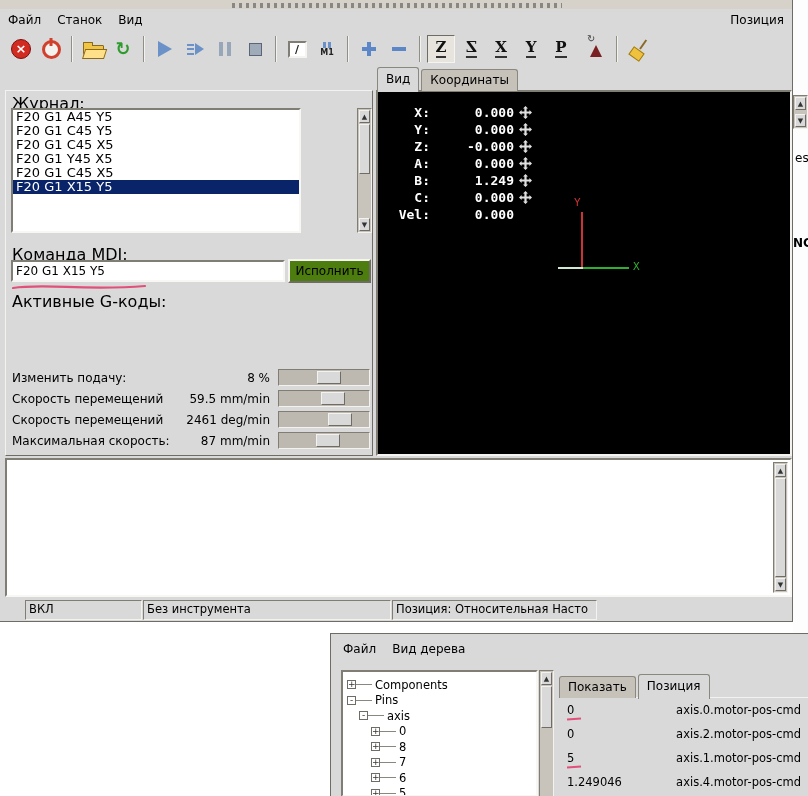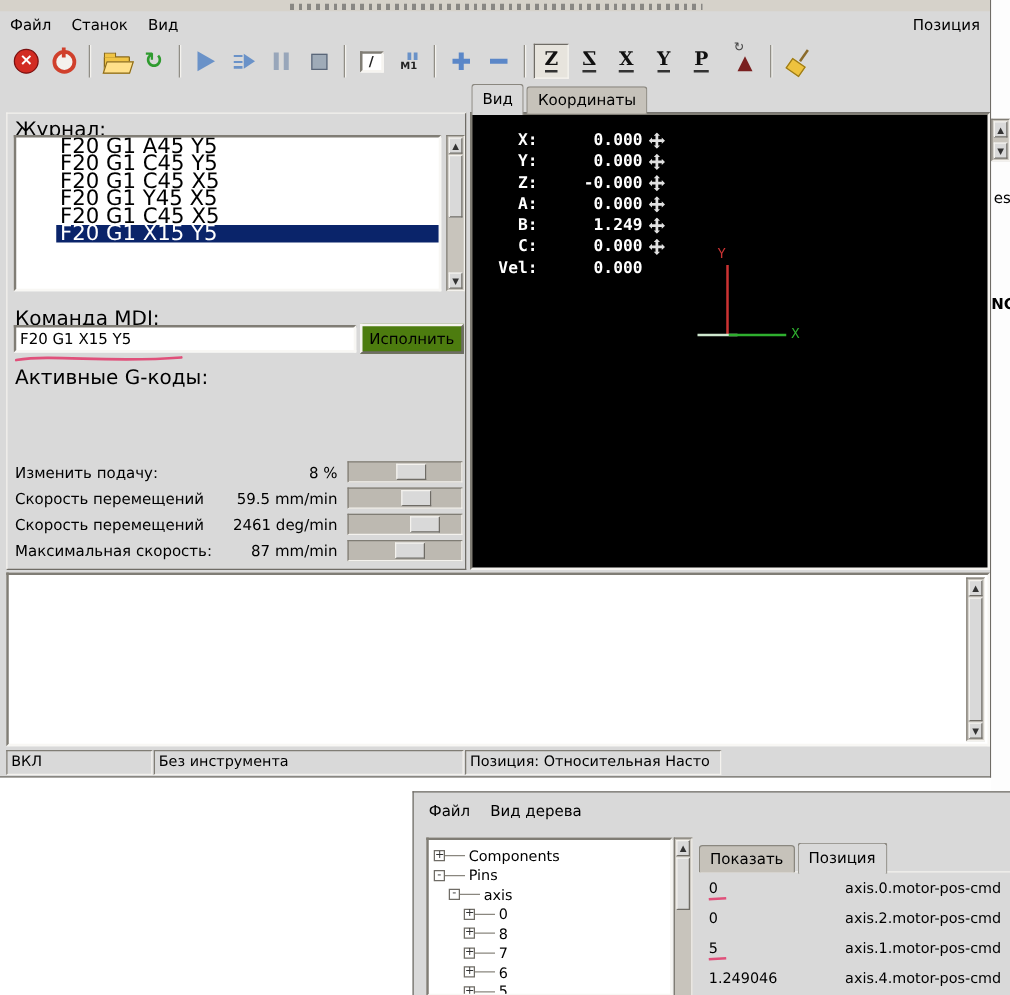--- a/index.html
+++ b/index.html
@@ -40,21 +40,21 @@
   .i-folder::before{content:"";position:absolute;left:-1px;top:-4px;width:8px;height:3px;background:#f0c445;border:1px solid #8a6a1a;border-bottom:none;border-radius:1px 1px 0 0;}
   .i-folder::after{content:"";position:absolute;left:-2px;bottom:-1px;width:20px;height:8px;background:#ffe08a;border:1px solid #8a6a1a;transform:skewX(-18deg);transform-origin:bottom left;}
   .i-reload{font-size:18px;font-weight:bold;color:#2f9b2f;line-height:1;}
   .i-run{width:0;height:0;border-left:14px solid #6a92c8;border-top:8px solid transparent;border-bottom:8px solid transparent;}
   .i-step{display:flex;align-items:center;gap:1px;}
   .st-lines{width:7px;height:11px;background:repeating-linear-gradient(180deg,#6a92c8 0 2px,transparent 2px 4.5px);}
   .st-tri{width:0;height:0;border-left:9px solid #6a92c8;border-top:6px solid transparent;border-bottom:6px solid transparent;}
   .i-pause{width:12px;height:14px;border-left:4px solid #98a6ba;border-right:4px solid #98a6ba;box-sizing:border-box;}
   .i-stop{width:13px;height:13px;background:#9fabb8;border:1px solid #5a6678;box-sizing:border-box;}
   .i-slash{width:19px;height:17px;background:#fff;border:2px solid;border-color:#807d75 #f6f4f0 #f6f4f0 #807d75;box-sizing:border-box;font-weight:bold;font-size:11px;line-height:13px;text-align:center;color:#222;}
-  .i-m1{display:flex;flex-direction:column;align-items:flex-end;gap:1px;}
+  .i-m1{display:flex;flex-direction:column;align-items:center;gap:1px;}
   .m1bars{width:8px;height:6px;border-left:3px solid #6a92c8;border-right:3px solid #6a92c8;box-sizing:border-box;}
   .m1txt{font-weight:bold;font-size:8px;color:#222;line-height:1;}
   .i-plus{position:relative;width:14px;height:14px;}
   .i-plus::before{content:"";position:absolute;left:0;top:5px;width:14px;height:4px;background:#5b87c8;}
   .i-plus::after{content:"";position:absolute;left:5px;top:0;width:4px;height:14px;background:#5b87c8;}
   .i-minus{width:14px;height:4px;background:#5b87c8;}
   .i-letter{font-family:"DejaVu Serif","Liberation Serif",serif;font-weight:bold;font-size:15px;line-height:1;color:#111;border-bottom:2px solid #333;padding-bottom:1px;}
   .i-letter.mirror{transform:scaleX(-1);}
   .i-rotate{position:relative;width:0;height:0;border-bottom:12px solid #7a2020;border-left:6px solid transparent;border-right:6px solid transparent;margin-top:4px;}
   .i-rotate::after{content:"↻";position:absolute;left:-9px;top:-12px;font-size:10px;color:#444;}
@@ -63,21 +63,21 @@
   .i-broom::after{content:"";position:absolute;left:3px;top:11px;width:11px;height:8px;background:#eec23e;border:1px solid #9a7a1a;transform:rotate(35deg);}
   .rot{margin-left:6px;}
 
   
   .tabs-left{position:absolute;left:6px;top:67px;height:24px;display:flex;align-items:flex-end;z-index:3;}
   .tabs-right{position:absolute;left:377px;top:67px;height:24px;display:flex;align-items:flex-end;z-index:3;}
   .panel-left{position:absolute;left:5px;top:90px;width:368px;height:366px;background:#d9d9d9;border:1px solid;border-color:#f4f2ee #6f6c66 #6f6c66 #f4f2ee;box-sizing:border-box;}
 
   
   #journal-label{left:6px;top:3px;}
-  #journal-box{position:absolute;left:5px;top:17px;width:342px;height:125px;box-sizing:border-box;overflow:hidden;font-size:17px;padding-left:32px;}
+  #journal-box{position:absolute;left:5px;top:17px;width:290px;height:125px;box-sizing:border-box;overflow:hidden;font-size:13px;}
   .jitem{height:14px;line-height:14px;padding-left:3px;white-space:pre;}
   .jitem.sel{background:#0a246a;color:#fff;}
   #journal-scroll{left:351px;top:17px;width:15px;height:125px;}
   #mdi-label{left:6px;top:154px;}
   #mdi-entry{position:absolute;left:5px;top:169px;width:274px;height:22px;box-sizing:border-box;border:2px solid;border-color:#807d75 #f8f7f4 #f8f7f4 #807d75;background:#fff;font:12px "DejaVu Sans","Liberation Sans",sans-serif;padding:1px 3px;outline:none;}
   #execute-btn{position:absolute;left:282px;top:168px;width:83px;height:24px;box-sizing:border-box;text-align:center;line-height:20px;font-size:12px;}
   #gcodes-label{left:6px;top:201px;}
   #gcodes-box{position:absolute;left:5px;top:215px;width:358px;height:44px;box-sizing:border-box;font:11px "DejaVu Sans Mono","Liberation Mono",monospace;line-height:18px;padding:2px 3px;white-space:pre;}
   #sliders{position:absolute;left:0;top:0;width:100%;height:100%;}
   .srow{position:absolute;left:0;width:100%;height:20px;}
@@ -95,21 +95,21 @@
   .dicon{display:inline-flex;width:14px;height:13px;margin-left:5px;}
   #axisYlabel{position:absolute;left:196px;top:104px;color:#cc3333;font:11px "DejaVu Sans Mono",monospace;}
   #axisYline{position:absolute;left:203px;top:120px;width:2px;height:56px;background:#cc3333;}
   #toolpath{position:absolute;left:180px;top:175px;width:32px;height:2px;background:#cfe8cf;}
   #axisXline{position:absolute;left:205px;top:175px;width:46px;height:2px;background:#2faf2f;}
   #axisXlabel{position:absolute;left:255px;top:168px;color:#2faf2f;font:11px "DejaVu Sans Mono",monospace;}
 
   
   #text-area{position:absolute;left:5px;top:458px;width:787px;height:139px;box-sizing:border-box;}
   #text-scroll{right:2px;top:2px;width:15px;height:131px;}
-  .status-field{position:absolute;top:600px;height:20px;background:#d9d9d9;border:1px solid;border-color:#807d75 #f4f2ee #f4f2ee #807d75;box-sizing:border-box;font-size:11.5px;line-height:17px;padding-left:3px;overflow:hidden;white-space:nowrap;}
+  .status-field{position:absolute;top:600px;height:20px;background:#d9d9d9;border:1px solid;border-color:#807d75 #f4f2ee #f4f2ee #807d75;box-sizing:border-box;font-size:11.5px;line-height:17px;padding-left:3px;overflow:hidden;white-space:nowrap;margin-left:20px;}
   #sf1{left:5px;width:117px;}
   #sf2{left:123px;width:248px;}
   #sf3{left:372px;width:205px;}
 
   
   #sliver{position:absolute;left:793px;top:0;width:15px;height:633px;background:#fdfdfd;}
   #sliver-scroll{left:0;top:95px;width:15px;height:34px;}
   #frag-a{position:absolute;left:2px;top:151px;font-size:12px;}
   #frag-b{position:absolute;left:0;top:236px;font-size:12px;font-weight:bold;}
 

